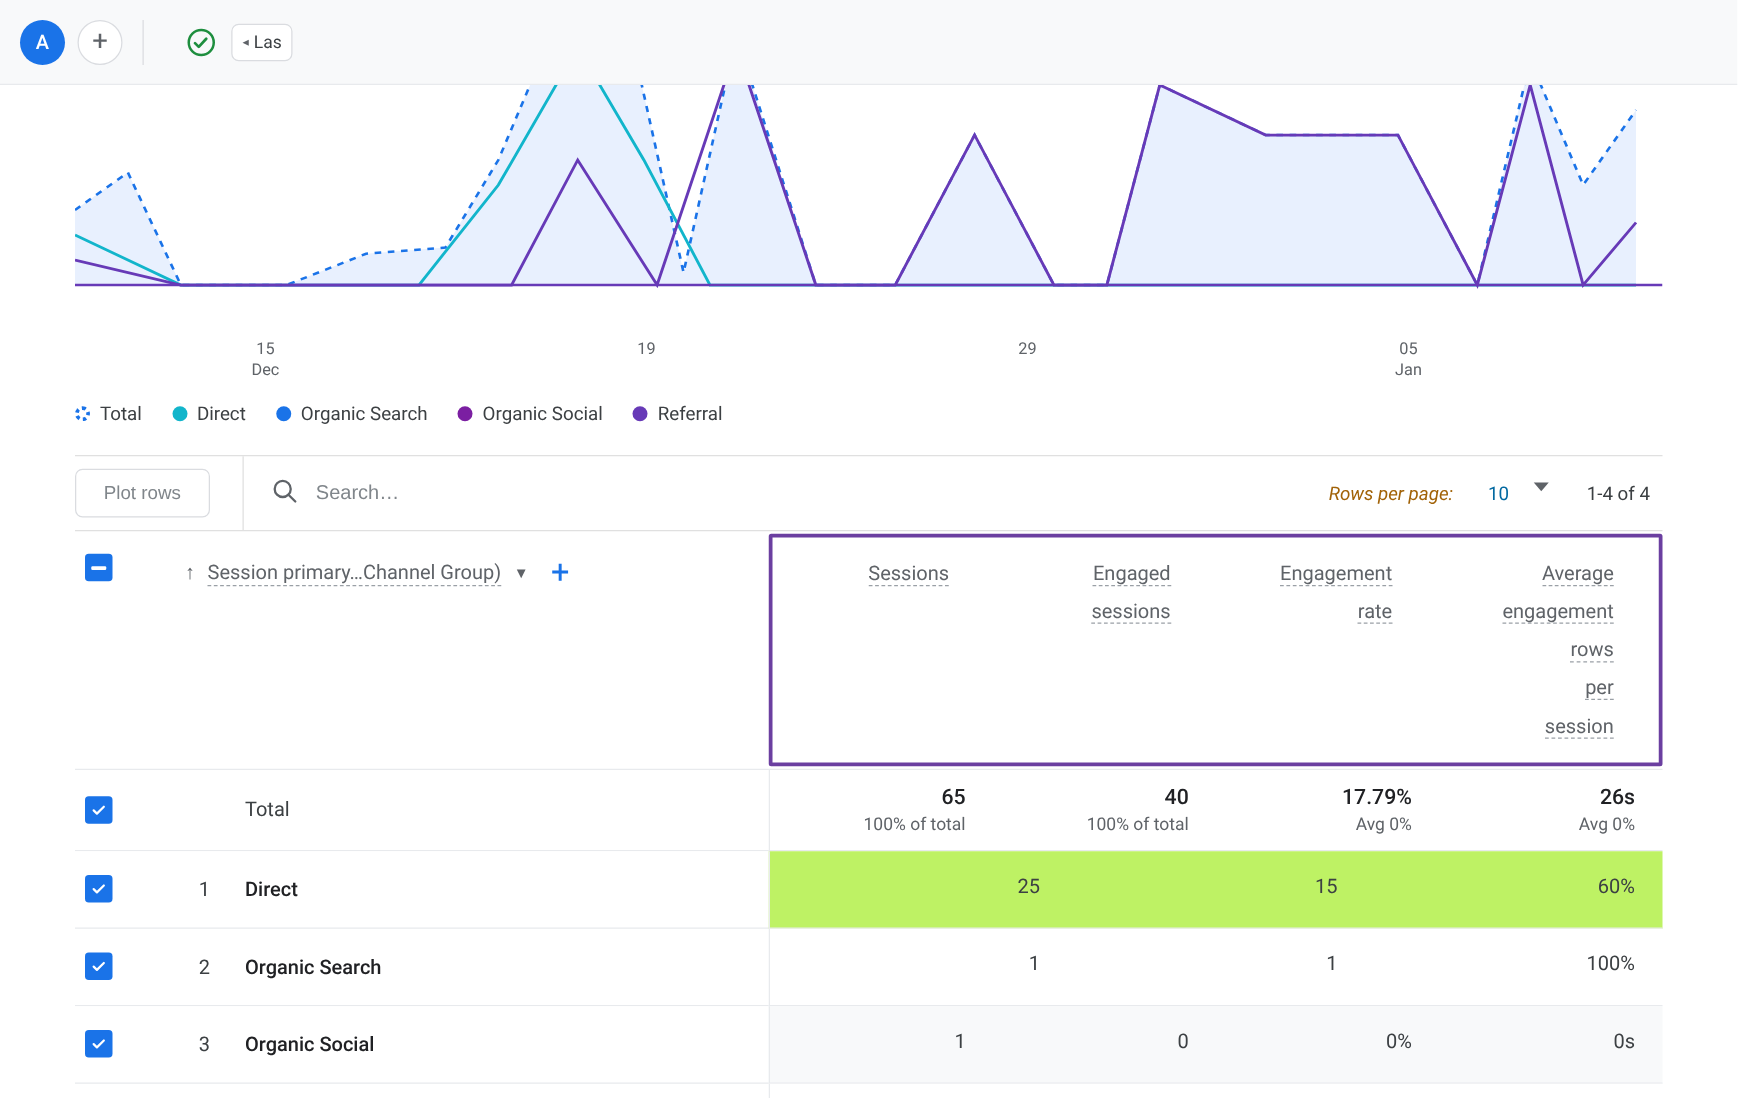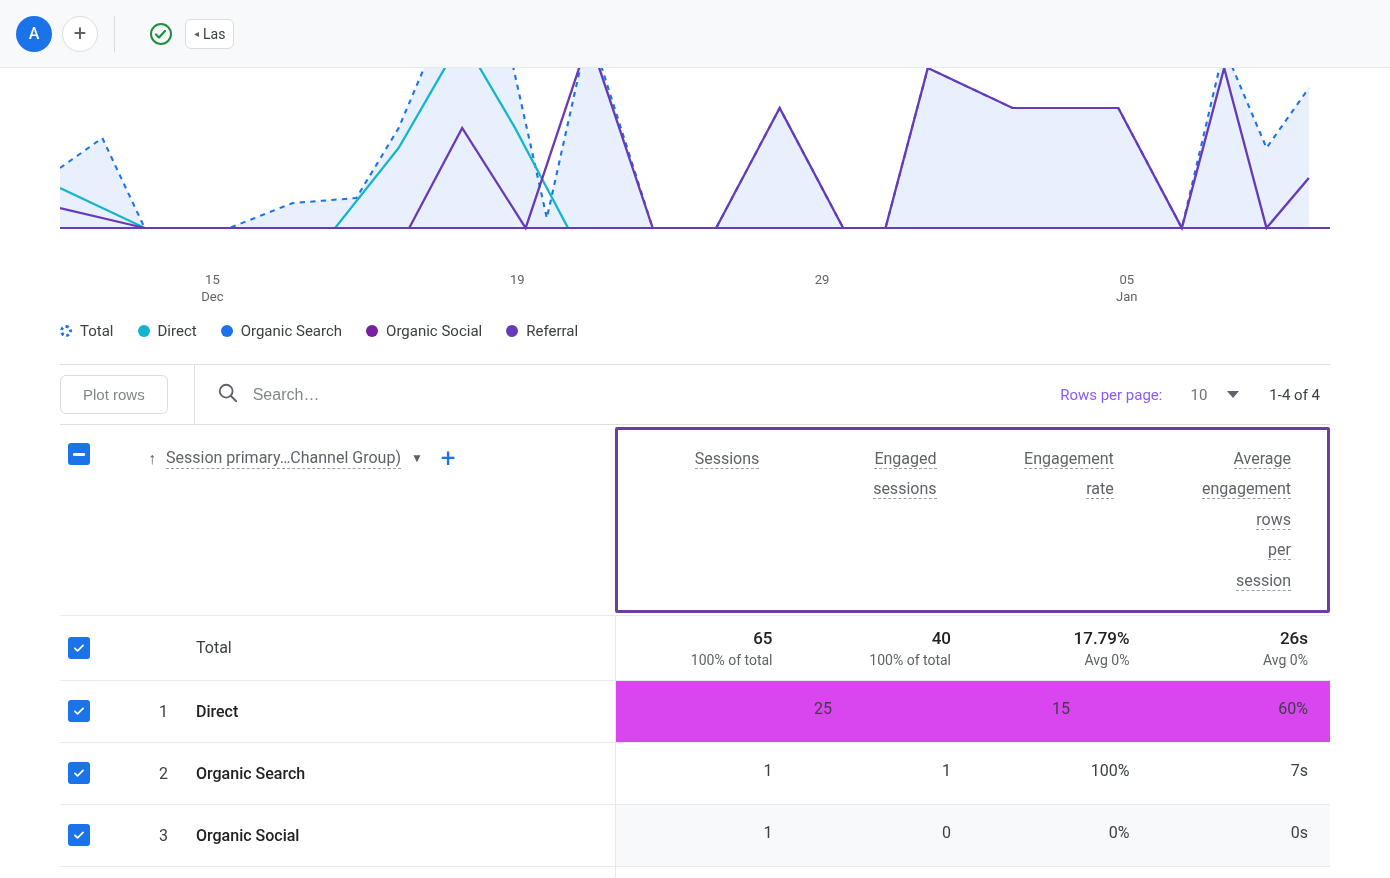--- a/index.html
+++ b/index.html
@@ -22,22 +22,22 @@
 .leg-item { display: flex; align-items: center; gap: 8px; }
 .leg-dot { width: 12px; height: 12px; border-radius: 50%; display:inline-block; }
 .leg-dot.dashed { border: 3px dotted #1a73e8; background: transparent; }
 
 .toolbar { display: flex; align-items: center; border-top: 1px solid #e0e0e0; border-bottom: 1px solid #e0e0e0; margin: 0 60px; height: 61px; }
 .plot-btn { border:1px solid #dadce0; background:#fff; color:#80868b; padding: 10px 22px; border-radius: 6px; font-size: 15px; cursor:pointer; margin-right: 4px; }
 .toolbar-sep { width:1px; height: 100%; background: #e0e0e0; margin: 0 22px; }
 .search-wrap { display: flex; align-items: center; gap: 14px; color: #5f6368; flex: 1; }
 .search-wrap input { border:none; outline:none; font-size: 16px; color:#3c4043; width: 260px; background: transparent; }
 .search-wrap input::placeholder { color:#80868b; }
-.rows-pp { color:#8b5cf6; font-size: 15px; }
-.rows-val { margin: 0 30px 0 28px; color:#737373; font-size:15px; display:flex; align-items:center; gap: 20px; cursor:pointer; }
+.rows-pp { color:#a16207; font-size: 15px; font-style: italic; }
+.rows-val { margin: 0 30px 0 28px; color:#0369a1; font-size:15px; display:flex; align-items:flex-start; gap: 20px; cursor:pointer; }
 .range { color:#3c4043; font-size: 15px; padding-right: 10px; }
 
 .table { margin: 0 60px; }
 .thead { display:flex; border-bottom: 1px solid #e8eaed; }
 .th-left { width: 555px; display:flex; align-items:flex-start; padding: 18px 8px 18px 8px; gap: 14px; }
 .cb { width:22px; height:22px; border-radius:3px; display:flex; align-items:center; justify-content:center; cursor:pointer; }
 .cb.indeterminate { background:#1a73e8; }
 .cb.indeterminate::after { content:""; width:12px; height:3px; background:#fff; border-radius:1px; }
 .cb.checked { background:#1a73e8; }
 .cb.checked svg { display:block; }
@@ -217,41 +217,40 @@
       <div class="trow data">
         <div class="left">
     <div class="cb checked">
       <svg width="14" height="14" viewBox="0 0 24 24">
               <path d="M5 12.5l4.5 4.5L19 7.5" fill="none" stroke="#fff" stroke-width="3" stroke-linecap="round" stroke-linejoin="round"></path>
             </svg>
     </div>
     <span class="idx">1</span>
     <span class="name">Direct</span>
         </div>
-        <div class="metrics" style="background: #d946ef;">
+        <div class="metrics" style="background: #bef264;">
           <div class="mcell">25</div>
           <div class="mcell">15</div>
           <div class="mcell">60%</div>
         </div>
       </div>
       <div class="trow data">
         <div class="left">
     <div class="cb checked">
       <svg width="14" height="14" viewBox="0 0 24 24">
               <path d="M5 12.5l4.5 4.5L19 7.5" fill="none" stroke="#fff" stroke-width="3" stroke-linecap="round" stroke-linejoin="round"></path>
             </svg>
     </div>
     <span class="idx">2</span>
     <span class="name">Organic Search</span>
         </div>
         <div class="metrics" style="background: rgb(255, 255, 255);">
           <div class="mcell">1</div>
           <div class="mcell">1</div>
           <div class="mcell">100%</div>
-          <div class="mcell">7s</div>
         </div>
       </div>
       <div class="trow data">
         <div class="left">
     <div class="cb checked">
       <svg width="14" height="14" viewBox="0 0 24 24">
               <path d="M5 12.5l4.5 4.5L19 7.5" fill="none" stroke="#fff" stroke-width="3" stroke-linecap="round" stroke-linejoin="round"></path>
             </svg>
     </div>
     <span class="idx">3</span>

